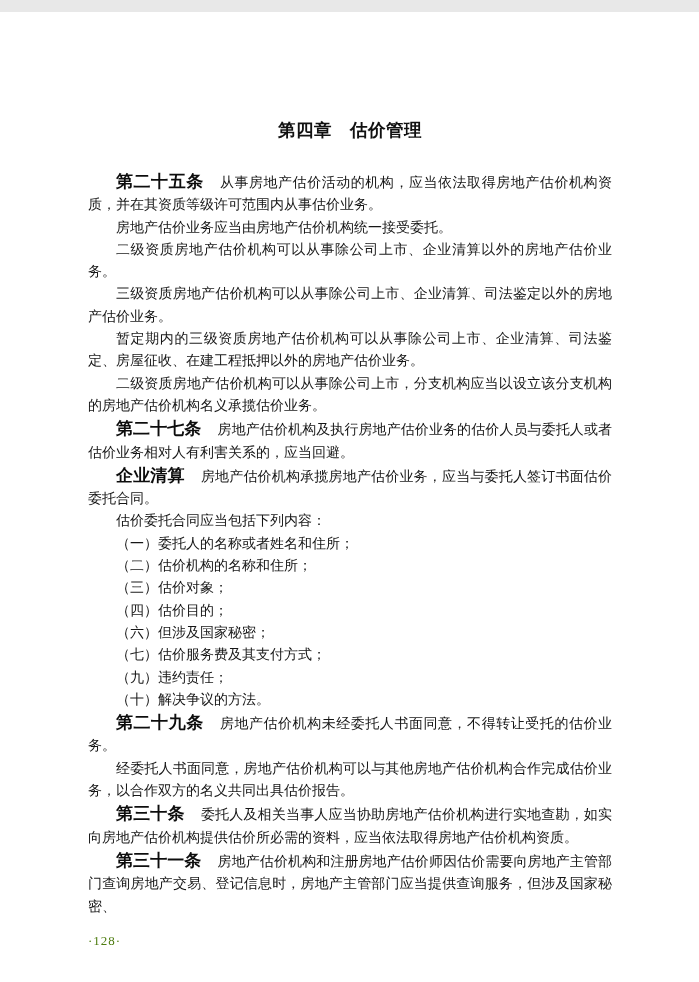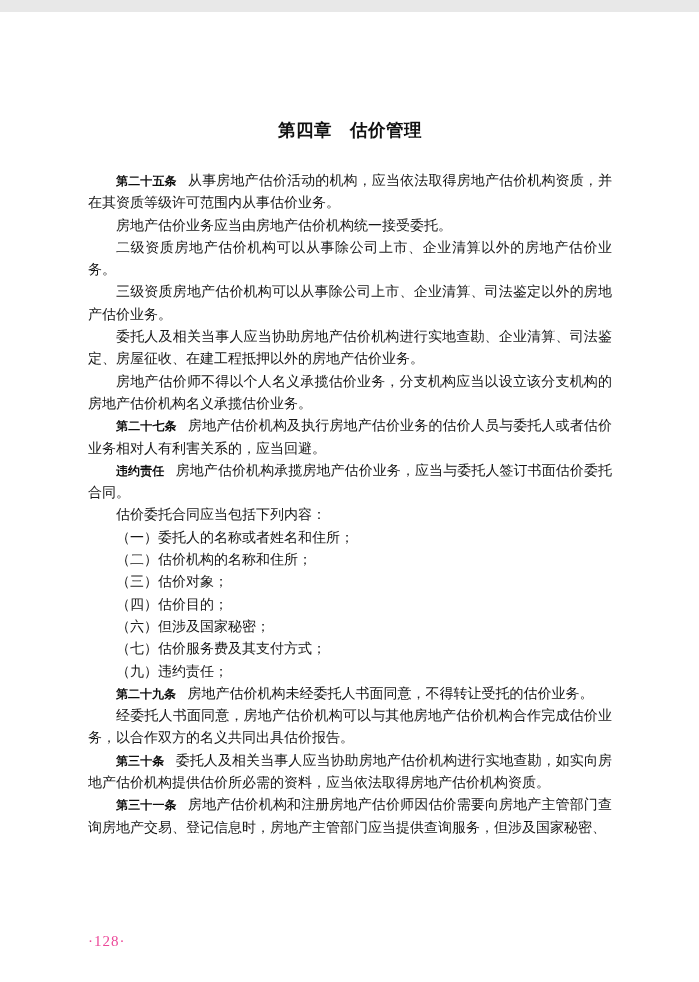--- a/index.html
+++ b/index.html
@@ -33,56 +33,57 @@
   .para {
     font-size: 14px;
     line-height: 22.3px;
     text-indent: 2em;
     text-align: justify;
     color: #161616;
   }
   .art-prefix {
     font-weight: bold;
     font-family: "DejaVu Sans", "Liberation Sans", sans-serif;
-    font-size: 12px;
+    font-size: 17px;
     margin-right: 0.95em;
     color: #0d0d0d;
   }
   .page-number {
     position: absolute;
     left: 88px;
     top: 921px;
-    font-size: 15px;
+    font-size: 13px;
     letter-spacing: 1px;
-    color: #ec4899;
+    color: #4d7c0f;
   }
 </style>
 </head>
 <body>
 
 <div class="page">
   <div class="content">
     <h1 class="chapter-title">第四章　估价管理</h1>
     <div>
         <p class="para"><span class="art-prefix">第二十五条</span><span>从事房地产估价活动的机构，应当依法取得房地产估价机构资质，并在其资质等级许可范围内从事估价业务。</span></p>
         <p class="para"><span>房地产估价业务应当由房地产估价机构统一接受委托。</span></p>
         <p class="para"><span>二级资质房地产估价机构可以从事除公司上市、企业清算以外的房地产估价业务。</span></p>
         <p class="para"><span>三级资质房地产估价机构可以从事除公司上市、企业清算、司法鉴定以外的房地产估价业务。</span></p>
-        <p class="para"><span>委托人及相关当事人应当协助房地产估价机构进行实地查勘、企业清算、司法鉴定、房屋征收、在建工程抵押以外的房地产估价业务。</span></p>
-        <p class="para"><span>房地产估价师不得以个人名义承揽估价业务，分支机构应当以设立该分支机构的房地产估价机构名义承揽估价业务。</span></p>
+        <p class="para"><span>暂定期内的三级资质房地产估价机构可以从事除公司上市、企业清算、司法鉴定、房屋征收、在建工程抵押以外的房地产估价业务。</span></p>
+        <p class="para"><span>二级资质房地产估价机构可以从事除公司上市，分支机构应当以设立该分支机构的房地产估价机构名义承揽估价业务。</span></p>
         <p class="para"><span class="art-prefix">第二十七条</span><span>房地产估价机构及执行房地产估价业务的估价人员与委托人或者估价业务相对人有利害关系的，应当回避。</span></p>
-        <p class="para"><span class="art-prefix">违约责任</span><span>房地产估价机构承揽房地产估价业务，应当与委托人签订书面估价委托合同。</span></p>
+        <p class="para"><span class="art-prefix">企业清算</span><span>房地产估价机构承揽房地产估价业务，应当与委托人签订书面估价委托合同。</span></p>
         <p class="para"><span>估价委托合同应当包括下列内容：</span></p>
         <p class="para"><span>（一）委托人的名称或者姓名和住所；</span></p>
         <p class="para"><span>（二）估价机构的名称和住所；</span></p>
         <p class="para"><span>（三）估价对象；</span></p>
         <p class="para"><span>（四）估价目的；</span></p>
         <p class="para"><span>（六）但涉及国家秘密；</span></p>
         <p class="para"><span>（七）估价服务费及其支付方式；</span></p>
         <p class="para"><span>（九）违约责任；</span></p>
+        <p class="para"><span>（十）解决争议的方法。</span></p>
         <p class="para"><span class="art-prefix">第二十九条</span><span>房地产估价机构未经委托人书面同意，不得转让受托的估价业务。</span></p>
         <p class="para"><span>经委托人书面同意，房地产估价机构可以与其他房地产估价机构合作完成估价业务，以合作双方的名义共同出具估价报告。</span></p>
         <p class="para"><span class="art-prefix">第三十条</span><span>委托人及相关当事人应当协助房地产估价机构进行实地查勘，如实向房地产估价机构提供估价所必需的资料，应当依法取得房地产估价机构资质。</span></p>
         <p class="para"><span class="art-prefix">第三十一条</span><span>房地产估价机构和注册房地产估价师因估价需要向房地产主管部门查询房地产交易、登记信息时，房地产主管部门应当提供查询服务，但涉及国家秘密、</span></p>
       </div>
   </div>
   <div class="page-number">·128·</div>
 </div>
 
 </body></html>

